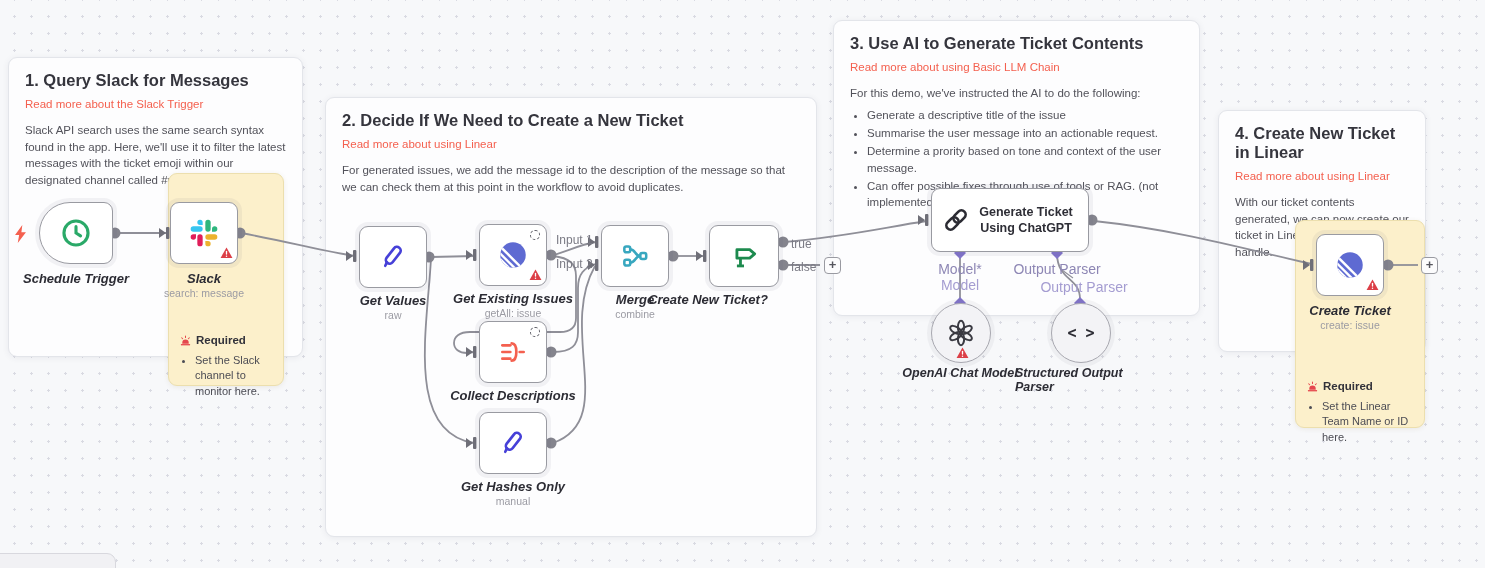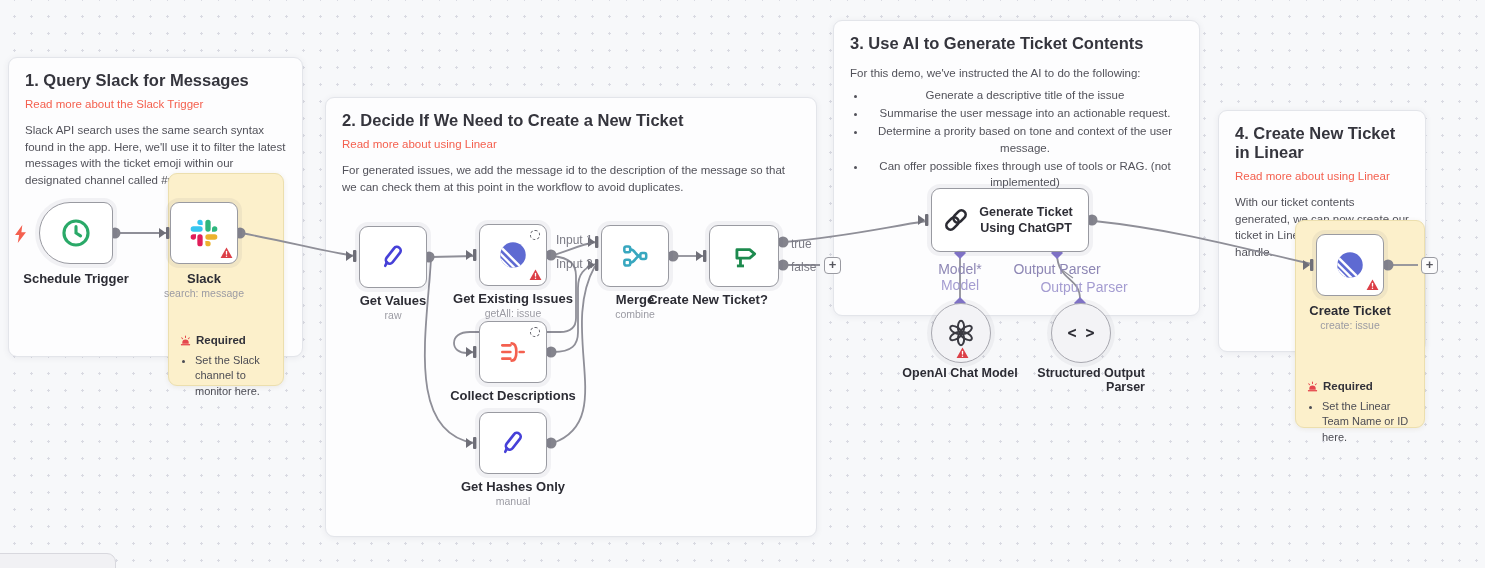--- a/index.html
+++ b/index.html
@@ -8,29 +8,29 @@
     background-image:radial-gradient(circle,#d9dae2 1.1px,transparent 1.4px);
     background-size:17px 17px;background-position:6px 8px;
     font-family:"Liberation Sans",sans-serif;}
   .note{position:absolute;border-radius:9px;box-sizing:border-box;}
   .white{background:#fdfdfe;border:1px solid #e3e5ea;box-shadow:0 1px 6px rgba(60,60,90,.08);padding:13px 16px;z-index:1;}
   .yellow{background:#fcf0cb;border:1px solid #ecdfae;box-shadow:0 1px 5px rgba(120,100,40,.10);z-index:2;}
   .gray{background:#f1f1f4;border:1px solid #d8d8de;z-index:1;}
   .note-title{font-size:16.5px;font-weight:700;color:#35353d;}
   .note-link{display:block;font-size:11.5px;color:#f4604f;margin-top:8px;text-decoration:none;cursor:pointer;}
   .note-body{font-size:11.5px;color:#52525a;margin-top:12px;line-height:1.45;}
-  ul.nb{margin:5px 0 0 0;padding-left:17px;text-align:center;}
+  ul.nb{margin:5px 0 0 0;padding-left:17px;}
   ul.nb li{font-size:11.5px;color:#52525a;line-height:1.42;margin-top:2px;}
   svg.wires{position:absolute;left:0;top:0;z-index:4;pointer-events:none;}
   .node{position:absolute;background:#fff;border:1.8px solid #999aa1;border-radius:9px;
     box-shadow:0 0 0 4px rgba(80,80,110,.07);display:flex;align-items:center;justify-content:center;z-index:5;box-sizing:border-box;cursor:pointer;}
   .trigger{border-radius:31px 9px 9px 31px;}
   .circle{position:absolute;width:58px;height:58px;border-radius:50%;background:#f3f3f6;border:1.8px solid #a8a8b0;
     box-shadow:0 0 0 4px rgba(80,80,110,.06);display:flex;align-items:center;justify-content:center;z-index:5;cursor:pointer;}
-  .nlabel{position:absolute;font-size:13px;font-weight:700;color:#2c2c34;text-align:right;transform:translateX(-50%);white-space:nowrap;z-index:5;}
+  .nlabel{position:absolute;font-size:13px;font-weight:700;color:#2c2c34;text-align:left;transform:translateX(-50%);white-space:nowrap;z-index:5;font-style:italic;}
   .nlabel.wrap{white-space:normal;width:130px;}
   .nsub{position:absolute;font-size:10.5px;color:#9b9ba3;text-align:center;transform:translateX(-50%);white-space:nowrap;z-index:5;}
   .clabel{position:absolute;font-size:12px;color:#7a7a84;z-index:5;white-space:nowrap;}
   .plabel{position:absolute;font-size:14px;color:#8d86b4;z-index:5;white-space:nowrap;transform:translateX(-50%);}
   .plabel.lite{color:#a49cd1;}
   .badge-refresh{position:absolute;top:5px;right:6px;width:8px;height:8px;border:1.4px dashed #5a5a63;border-radius:50%;}
   .warn{position:absolute;right:4px;bottom:4px;}
   .plus{position:absolute;width:17px;height:17px;border:1.6px solid #999aa1;border-radius:4px;background:#fcfcfd;
     color:#55555d;font-size:13px;font-weight:700;line-height:14px;text-align:center;z-index:5;cursor:pointer;box-sizing:border-box;}
   .req{position:absolute;z-index:6;margin-top:12px;}
@@ -52,20 +52,21 @@
   </div>
 
   <div class="note white" style="left:325px;top:97px;width:492px;height:440px">
     <div class="note-title">2. Decide If We Need to Create a New Ticket</div>
     <a class="note-link">Read more about using Linear</a>
     <div class="note-body">For generated issues, we add the message id to the description of the message so that we can check them at this point in the workflow to avoid duplicates.</div>
   </div>
 
   <div class="note white" style="left:833px;top:20px;width:367px;height:296px">
     <div class="note-title">3. Use AI to Generate Ticket Contents</div>
+    <a class="note-link">Read more about using Basic LLM Chain</a>
     <div class="note-body">For this demo, we've instructed the AI to do the following:</div>
     <ul class="nb">
       <li>Generate a descriptive title of the issue</li>
       <li>Summarise the user message into an actionable request.</li>
       <li>Determine a prority based on tone and context of the user message.</li>
       <li>Can offer possible fixes through use of tools or RAG. (not implemented)</li>
     </ul>
   </div>
 
   <div class="note white" style="left:1218px;top:110px;width:208px;height:242px">

